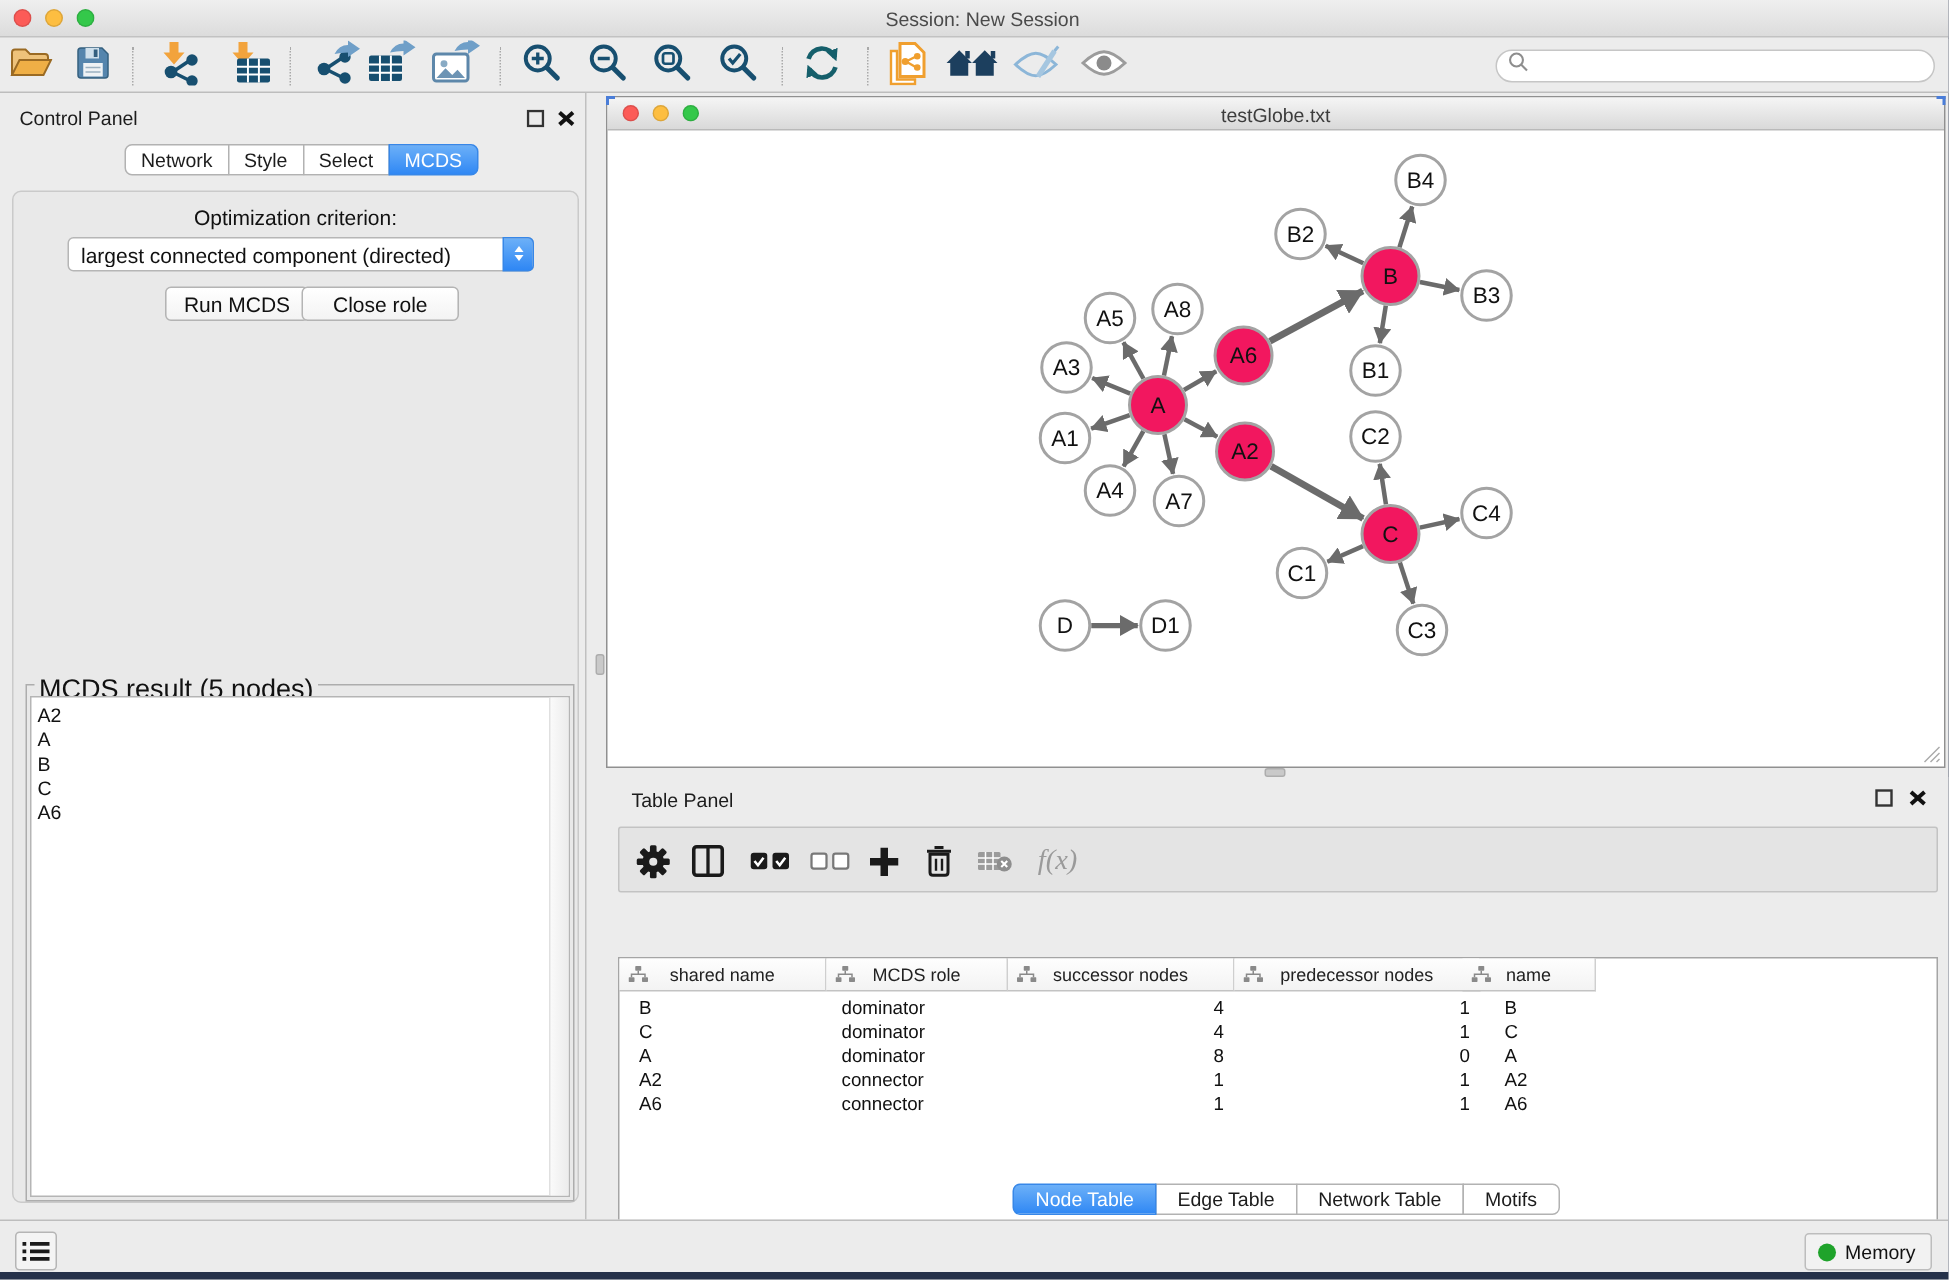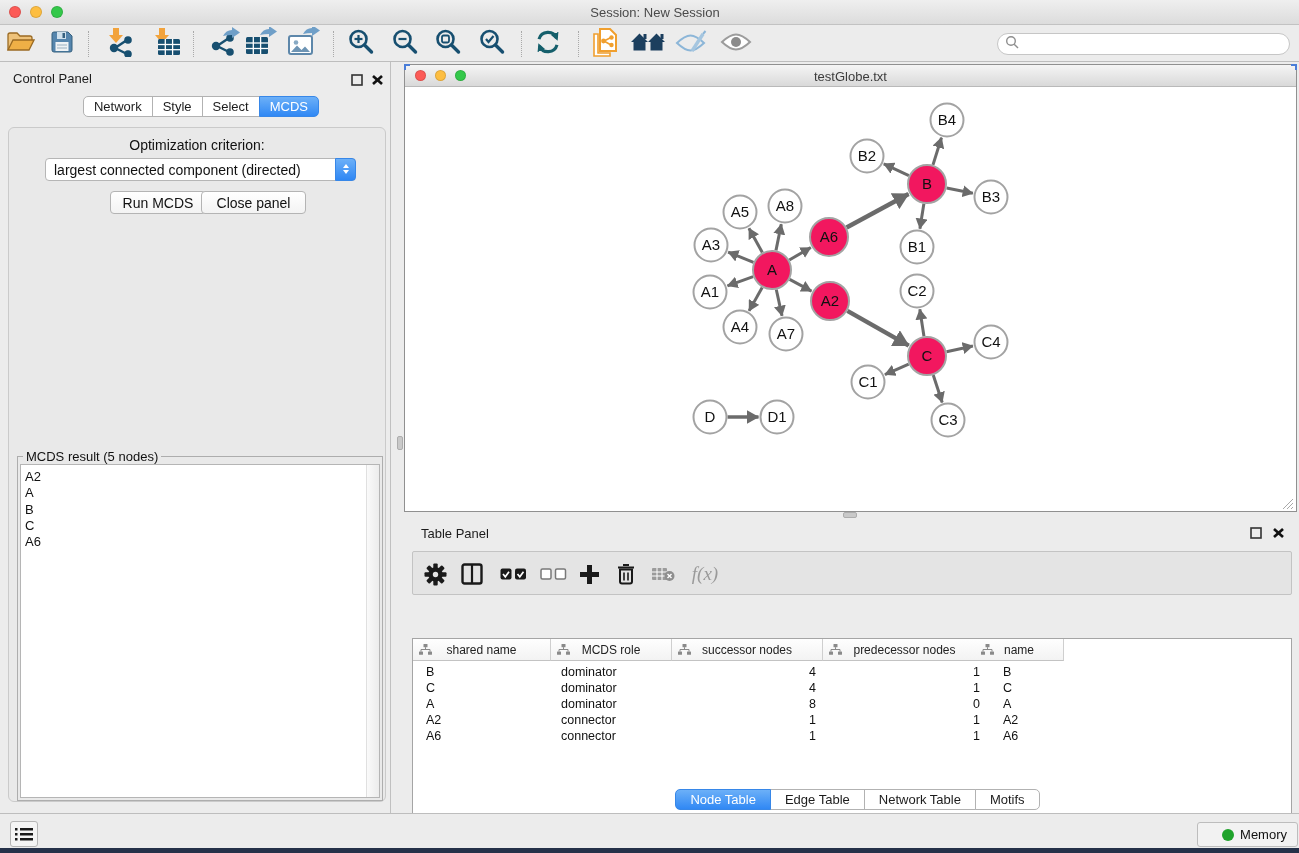--- a/index.html
+++ b/index.html
@@ -26,21 +26,21 @@
 #cp-tabs .seg{padding:0 10px;}
 .cp-box{position:absolute;left:8px;top:65px;width:378px;height:675px;background:#e9e9e9;border:1px solid #cacaca;border-radius:6px;}
 .opt-label{position:absolute;left:0;width:100%;top:9px;text-align:center;font-size:14px;color:#111;}
 .dropdown{position:absolute;left:36px;top:30px;width:311px;height:23px;background:#fff;border:1px solid #b6b6b6;border-radius:4px;display:flex;align-items:center;}
 .dd-text{flex:1;font-size:14px;color:#111;padding-left:8px;white-space:nowrap;overflow:hidden;}
 .dd-step{width:21px;height:23px;margin:-1px -1px 0 0;border-radius:0 4px 4px 0;background:linear-gradient(#6cb0f8,#2f87f4);border:1px solid #3787e8;display:flex;flex-direction:column;align-items:center;justify-content:center;gap:2px;}
 .tri-up{width:0;height:0;border-left:3.5px solid transparent;border-right:3.5px solid transparent;border-bottom:4.5px solid #fff;}
 .tri-dn{width:0;height:0;border-left:3.5px solid transparent;border-right:3.5px solid transparent;border-top:4.5px solid #fff;}
 .btn{position:absolute;height:23px;background:linear-gradient(#ffffff,#f3f3f3);border:1px solid #b4b4b4;border-radius:4px;font-size:14px;color:#111;display:flex;align-items:center;justify-content:center;}
 .fieldset{position:absolute;left:8px;top:328px;width:366px;height:345px;border:1px solid #adadad;}
-.fs-label{position:absolute;left:5px;top:-8px;background:#e9e9e9;padding:0 3px;font-size:13px;color:#111;}
+.fs-label{position:absolute;left:5px;top:-8px;background:#e9e9e9;padding:0 3px;font-size:18px;color:#111;}
 .fs-list{position:absolute;left:2px;top:7px;right:2px;bottom:2px;background:#fff;border:1px solid #b5b5b5;font-size:13px;color:#111;padding-top:4px;}
 .fs-item{padding-left:4px;height:16.3px;line-height:16.3px;}
 .fs-scroll{position:absolute;right:0;top:0;bottom:0;width:13px;background:linear-gradient(to right,#fafafa,#ececec);border-left:1px solid #e0e0e0;}
 
 .netwin{position:absolute;left:404px;top:64px;width:893px;height:448px;background:#fff;border:1px solid #909090;}
 .nw-titlebar{position:absolute;left:0;top:0;width:100%;height:22px;background:linear-gradient(#f5f5f5,#d9d9d9);border-bottom:1px solid #b9b9b9;text-decoration:underline;}
 .nw-lights{position:absolute;left:10px;top:5px;display:flex;gap:9px;}
 .nw-title{position:absolute;left:0;right:0;top:4px;text-align:center;font-size:13px;color:#3c3c3c;}
 .nw-grip{position:absolute;right:2px;bottom:2px;width:13px;height:13px;}
 .nw-corner{position:absolute;width:6px;height:6px;top:-1px;}
@@ -54,21 +54,21 @@
 .fx{font-family:"Liberation Serif",serif;font-style:italic;font-size:19px;color:#9a9a9a;}
 .ttable{position:absolute;left:8px;top:79px;width:880px;height:190px;background:#fff;border:1px solid #a5a5a5;margin-top:41px;}
 .th{position:absolute;top:0;height:22px;background:linear-gradient(#fefefe,#f3f3f3);border-right:1px solid #cfcfcf;border-bottom:1px solid #c3c3c3;}
 .th-label{position:absolute;left:0;right:0;top:4px;text-align:center;font-size:12px;color:#222;}
 .th-icon{position:absolute;left:6px;top:5px;}
 .td{position:absolute;height:16px;font-size:12.5px;color:#111;line-height:16px;white-space:nowrap;}
 .bot-tabs{position:absolute;left:0;width:100%;top:271px;display:flex;justify-content:center;}
 
 .statusbar{position:absolute;left:0;top:813px;width:100%;height:35px;background:#ececec;border-top:1px solid #bdbdbd;}
 .sb-btn{position:absolute;left:10px;top:7px;width:28px;height:26px;background:#f4f4f4;border:1px solid #b5b5b5;border-radius:3px;display:flex;align-items:center;justify-content:center;}
-.mem-btn{position:absolute;right:1px;top:8px;height:25px;background:#f2f2f2;border:1px solid #bdbdbd;border-radius:3px;display:flex;align-items:center;padding:0 10px 0 24px;font-size:13px;color:#111;gap:6px;}
+.mem-btn{position:absolute;right:11px;top:8px;height:25px;background:#f2f2f2;border:1px solid #bdbdbd;border-radius:3px;display:flex;align-items:center;padding:0 10px 0 8px;font-size:13px;color:#111;gap:6px;}
 .mem-dot{width:12px;height:12px;border-radius:50%;background:#1fa32b;}
 </style>
 </head>
 <body>
 
 <div class="app">
 
   <div class="titlebar">
     <div class="lights">
       <div class="light" style="background:#fc5b57;"></div>
@@ -256,21 +256,21 @@
     <div class="cp-box">
       <div class="opt-label">Optimization criterion:</div>
       <div class="dropdown">
         <div class="dd-text">largest connected component (directed)</div>
         <div class="dd-step">
             <div class="tri-up"></div>
             <div class="tri-dn"></div>
           </div>
       </div>
       <div class="btn" style="left:84px;top:63px;width:96px;margin-left:17px;">Run MCDS</div>
-      <div class="btn" style="left:192px;top:63px;width:105px;">Close panel</div>
+      <div class="btn" style="left:192px;top:63px;width:105px;">Close role</div>
       <div class="fieldset">
         <div class="fs-label">MCDS result (5 nodes)</div>
         <div class="fs-list" id="mcds-list">
             <div class="fs-scroll"></div>
             <div class="fs-item">A2</div>
             <div class="fs-item">A</div>
             <div class="fs-item">B</div>
             <div class="fs-item">C</div>
             <div class="fs-item">A6</div>
           </div>

